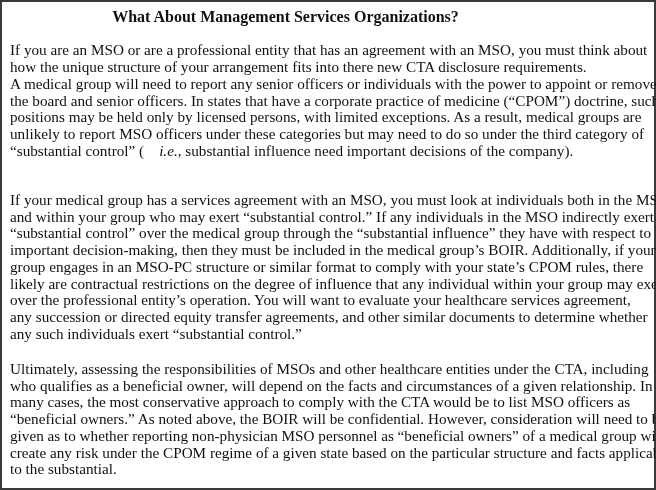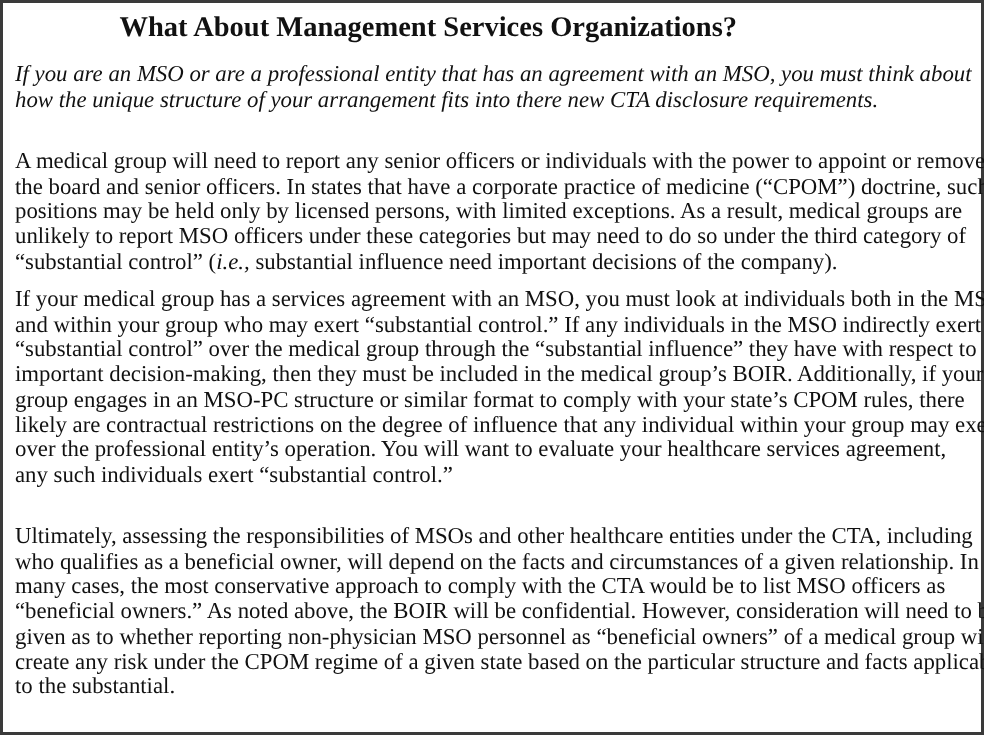--- a/index.html
+++ b/index.html
@@ -7,63 +7,64 @@
   .box {
     position: absolute; left: 0; top: 0;
     width: 652px; height: 486px;
     border: 2px solid #3a3a3a;
     background: #fff;
   }
   .title {
     position: absolute; left: 0; width: 567px; top: 6px;
     text-align: center;
     font-family: "Liberation Serif", serif;
-    font-weight: bold; font-size: 19px; color: #111;
+    font-weight: bold; font-size: 16px; color: #111;
   }
   .para {
     position: absolute; left: 8px; width: 640px;
     font-family: "Liberation Serif", serif;
     font-size: 15.2px; line-height: 16.7px; color: #111;
     margin: 0;
   }
   .line { display: block; white-space: nowrap; }
   .u { }
-  .i { font-style: italic; }
+  .i { font-style: italic; margin-left: 15px; }
 </style>
 </head>
 <body>
 
 <div class="box">
   <div class="title">What About Management Services Organizations?</div>
 
-  <p class="para" style="top:40px;font-style:italic;">
+  <p class="para" style="top:40px;">
     <span class="line">If you are an MSO or are a professional entity that has an agreement with an MSO, you must think about</span>
     <span class="line">how the unique structure of your arrangement fits into there new CTA disclosure requirements.</span>
   </p>
 
-  <p class="para" style="top:98px;">
+  <p class="para" style="top:74px;">
     <span class="line">A medical group will need to report any senior officers or individuals with the power to appoint or remove</span>
     <span class="line"><span>the board and senior officers. In states that have a corporate practice of medicine (“</span><span class="u">CPOM</span><span>”) doctrine, such</span></span>
     <span class="line">positions may be held only by licensed persons, with limited exceptions. As a result, medical groups are</span>
     <span class="line">unlikely to report MSO officers under these categories but may need to do so under the third category of</span>
     <span class="line"><span>“substantial control” (</span><span class="i">i.e.,</span><span> substantial influence need important decisions of the company).</span></span>
   </p>
 
   <p class="para" style="top:190px;">
     <span class="line">If your medical group has a services agreement with an MSO, you must look at individuals both in the MSO</span>
     <span class="line">and within your group who may exert “substantial control.” If any individuals in the MSO indirectly exert</span>
     <span class="line">“substantial control” over the medical group through the “substantial influence” they have with respect to</span>
     <span class="line">important decision-making, then they must be included in the medical group’s BOIR. Additionally, if your</span>
     <span class="line">group engages in an MSO-PC structure or similar format to comply with your state’s CPOM rules, there</span>
     <span class="line">likely are contractual restrictions on the degree of influence that any individual within your group may exert</span>
     <span class="line">over the professional entity’s operation. You will want to evaluate your healthcare services agreement,</span>
+    <span class="line">any succession or directed equity transfer agreements, and other similar documents to determine whether</span>
     <span class="line">any such individuals exert “substantial control.”</span>
   </p>
 
-  <p class="para" style="top:348px;">
+  <p class="para" style="top:359px;">
     <span class="line">Ultimately, assessing the responsibilities of MSOs and other healthcare entities under the CTA, including</span>
     <span class="line">who qualifies as a beneficial owner, will depend on the facts and circumstances of a given relationship. In</span>
     <span class="line">many cases, the most conservative approach to comply with the CTA would be to list MSO officers as</span>
     <span class="line">“beneficial owners.” As noted above, the BOIR will be confidential. However, consideration will need to be</span>
     <span class="line">given as to whether reporting non-physician MSO personnel as “beneficial owners” of a medical group will</span>
     <span class="line">create any risk under the CPOM regime of a given state based on the particular structure and facts applicable</span>
     <span class="line">to the substantial.</span>
   </p>
 </div>
 

